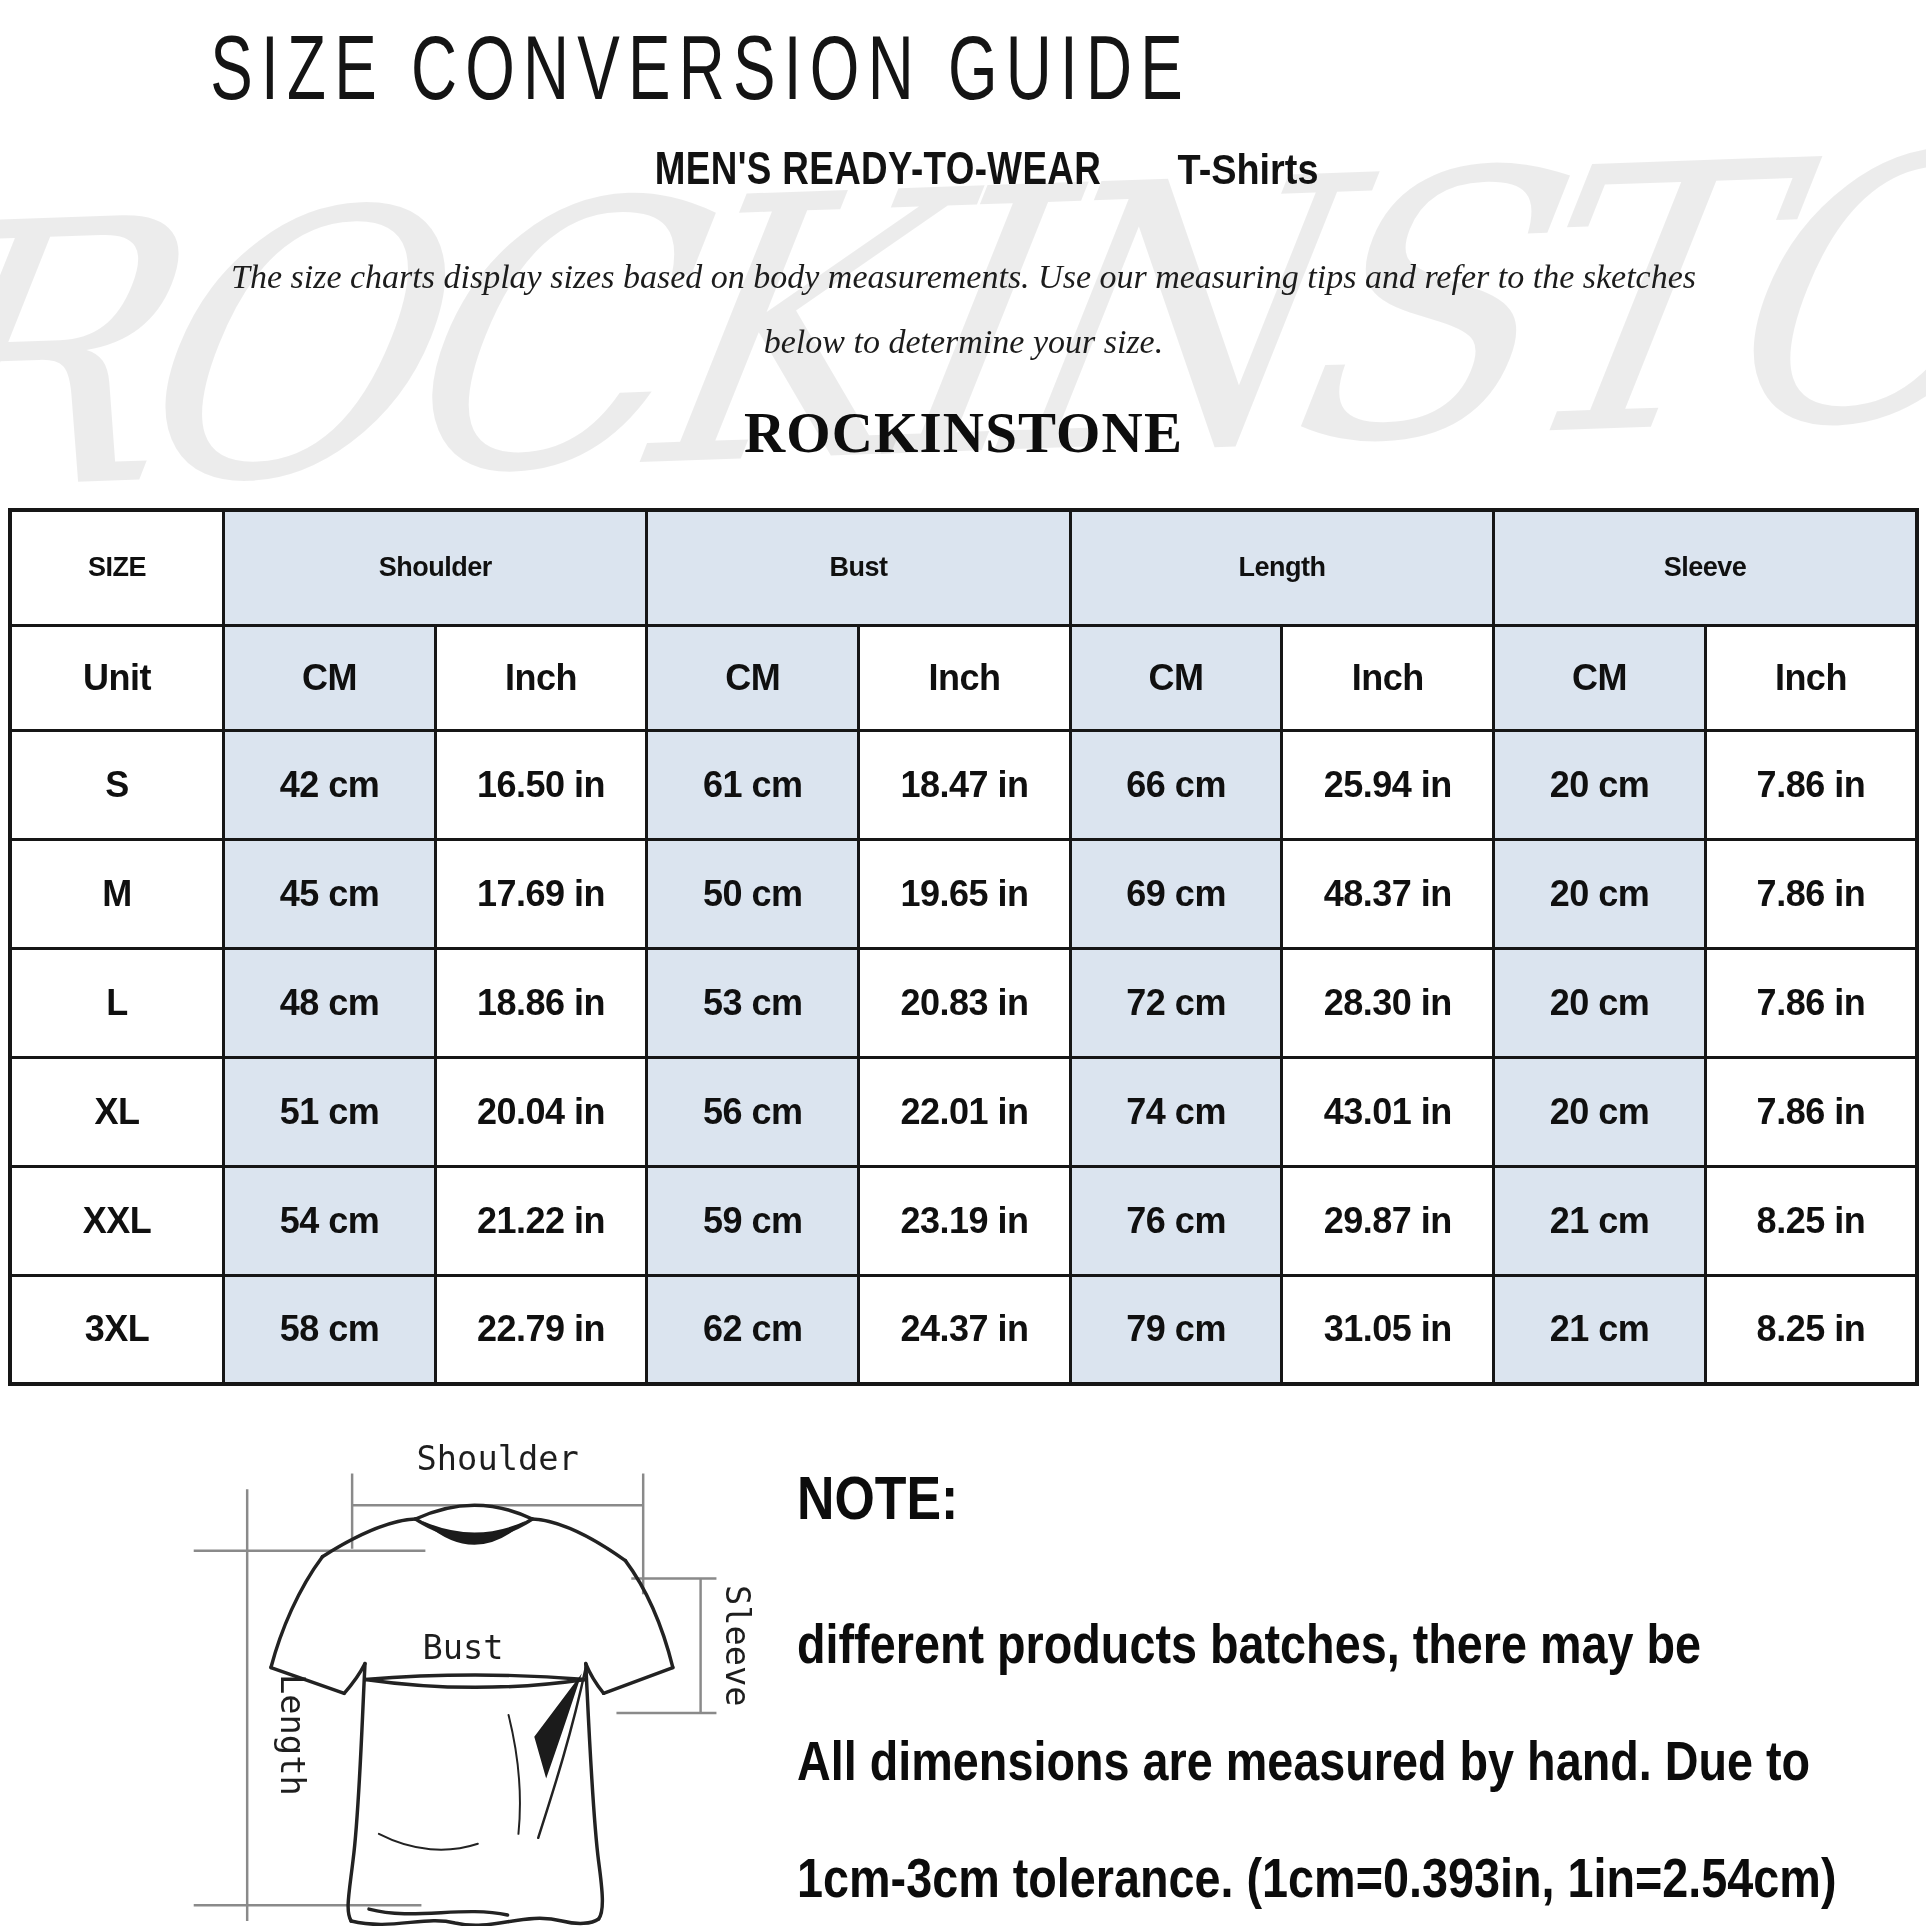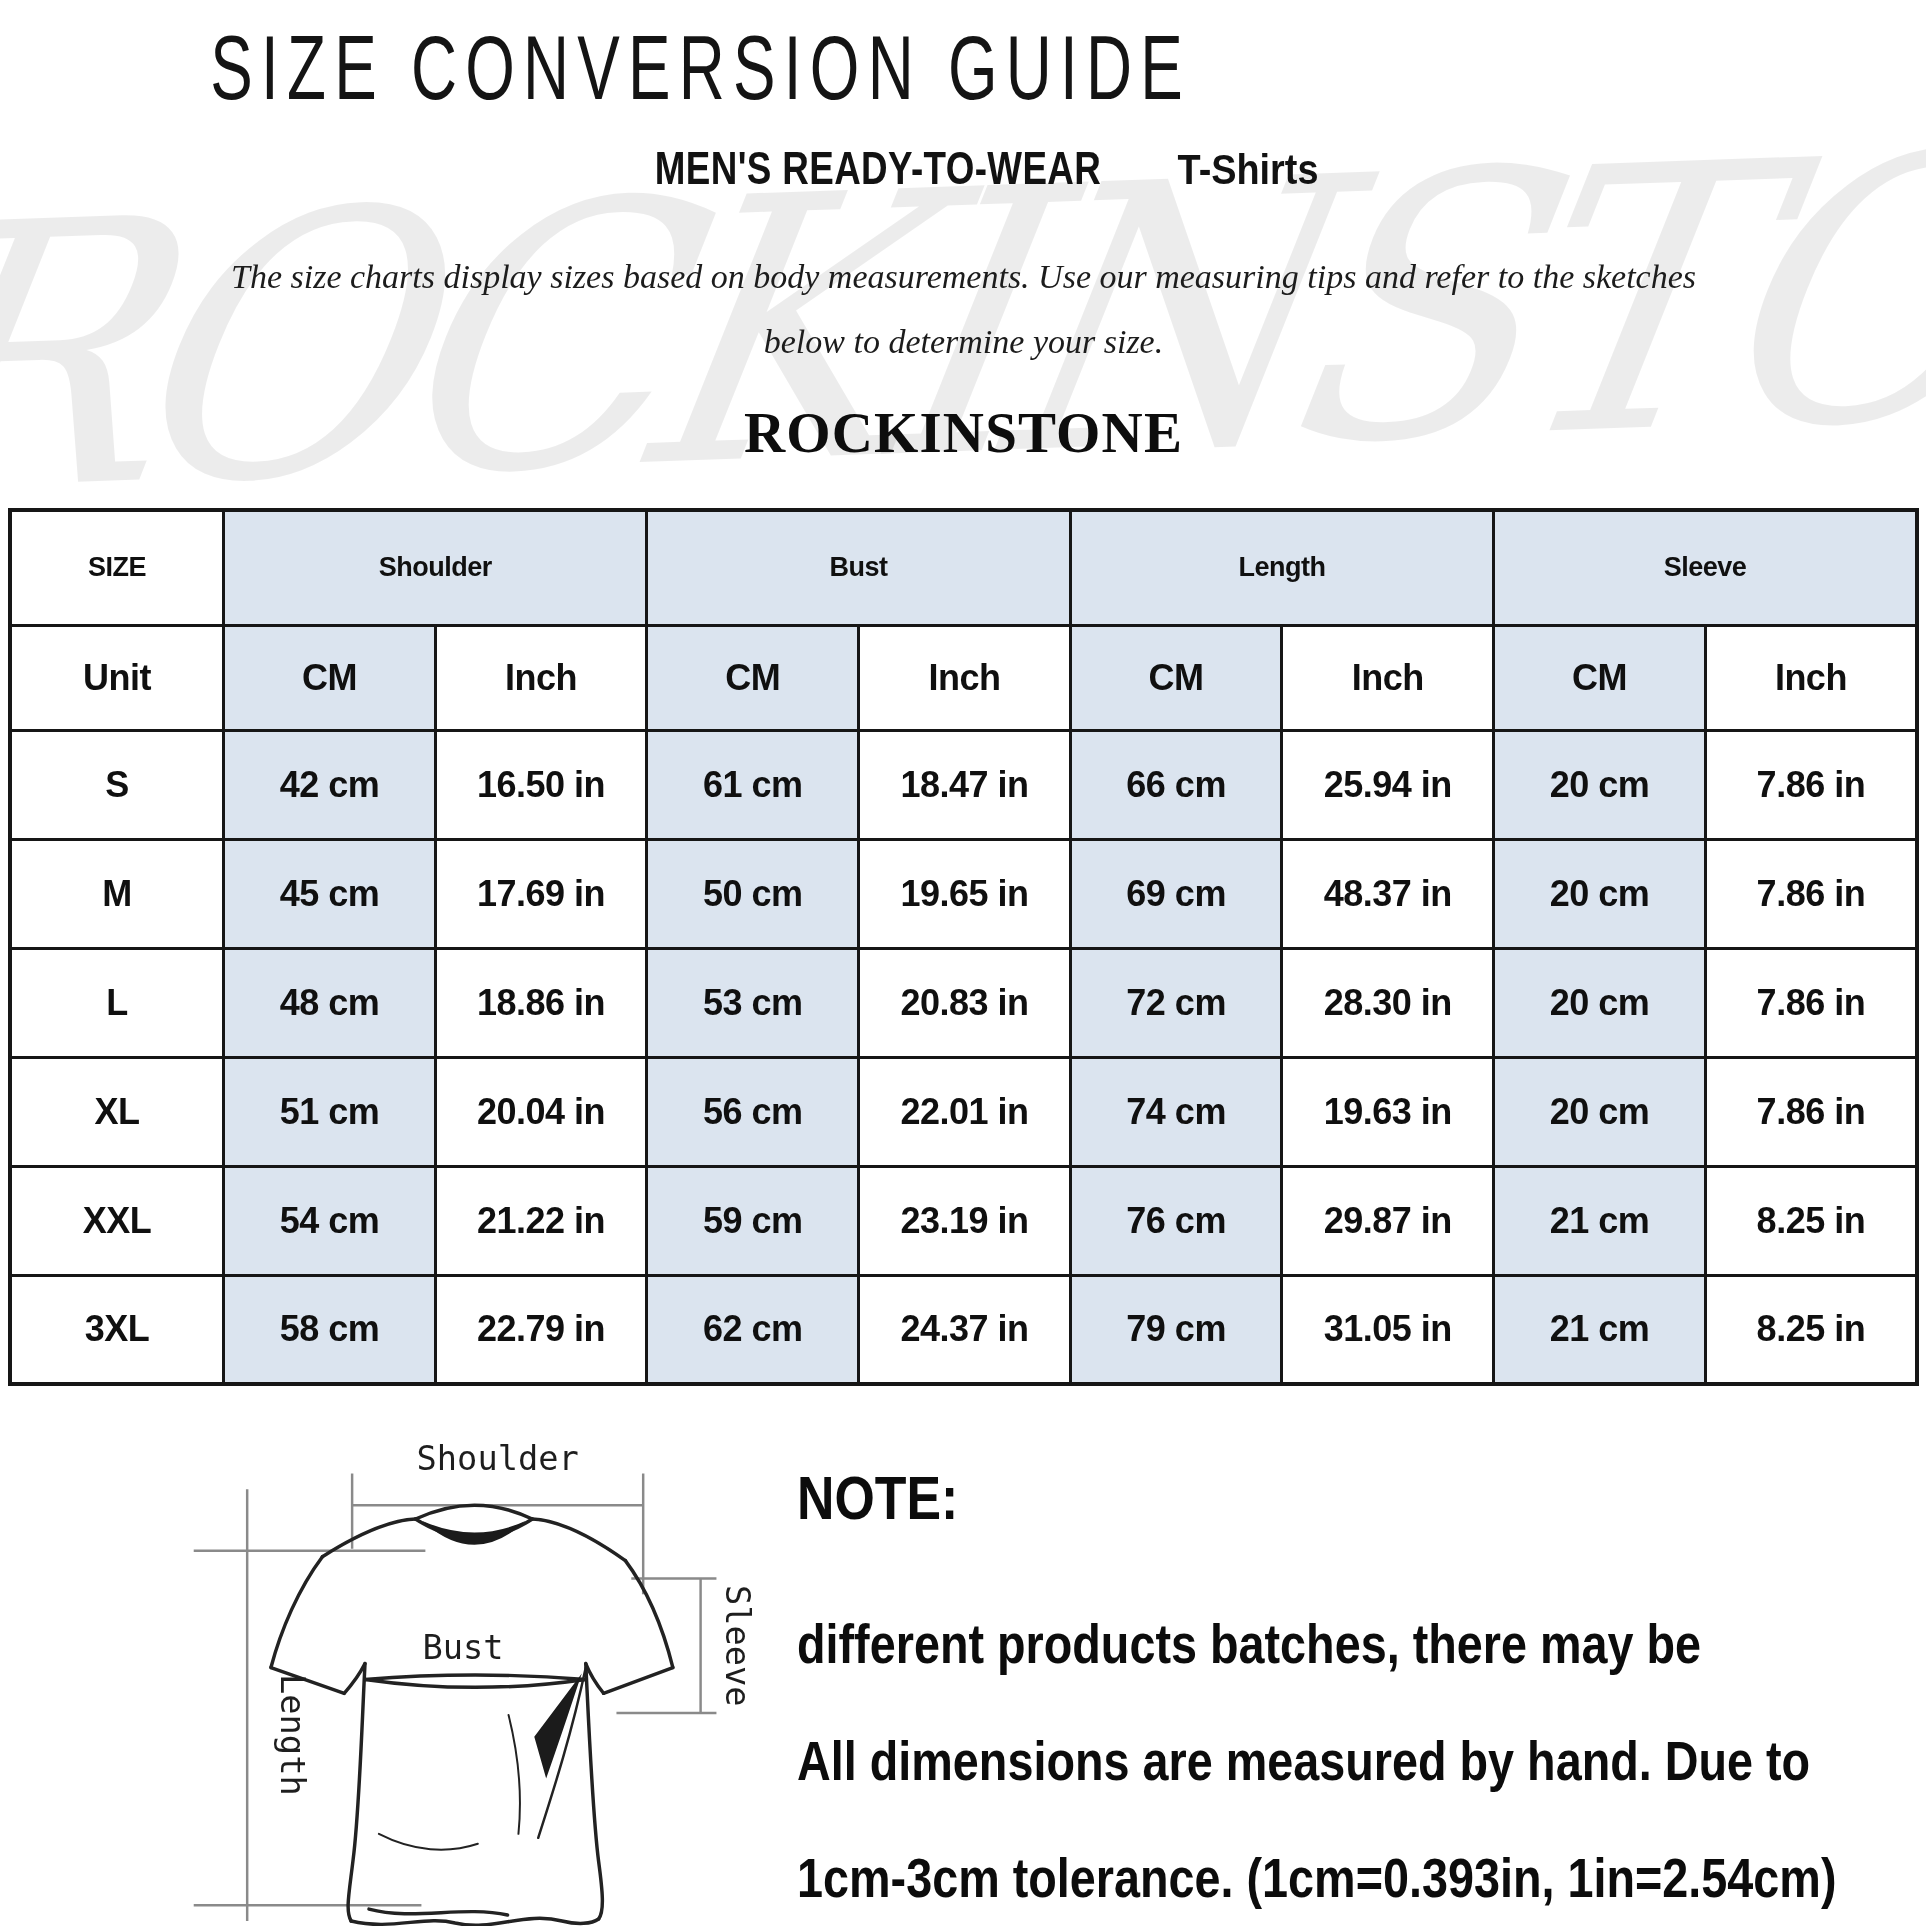--- a/index.html
+++ b/index.html
@@ -211,21 +211,21 @@
         <td class="shaded">20 cm</td>
         <td>7.86 in</td>
       </tr>
       <tr class="h-data">
         <td>XL</td>
         <td class="shaded">51 cm</td>
         <td>20.04 in</td>
         <td class="shaded">56 cm</td>
         <td>22.01 in</td>
         <td class="shaded">74 cm</td>
-        <td>19.63 in</td>
+        <td>43.01 in</td>
         <td class="shaded">20 cm</td>
         <td>7.86 in</td>
       </tr>
       <tr class="h-data">
         <td>XXL</td>
         <td class="shaded">54 cm</td>
         <td>21.22 in</td>
         <td class="shaded">59 cm</td>
         <td>23.19 in</td>
         <td class="shaded">76 cm</td>

